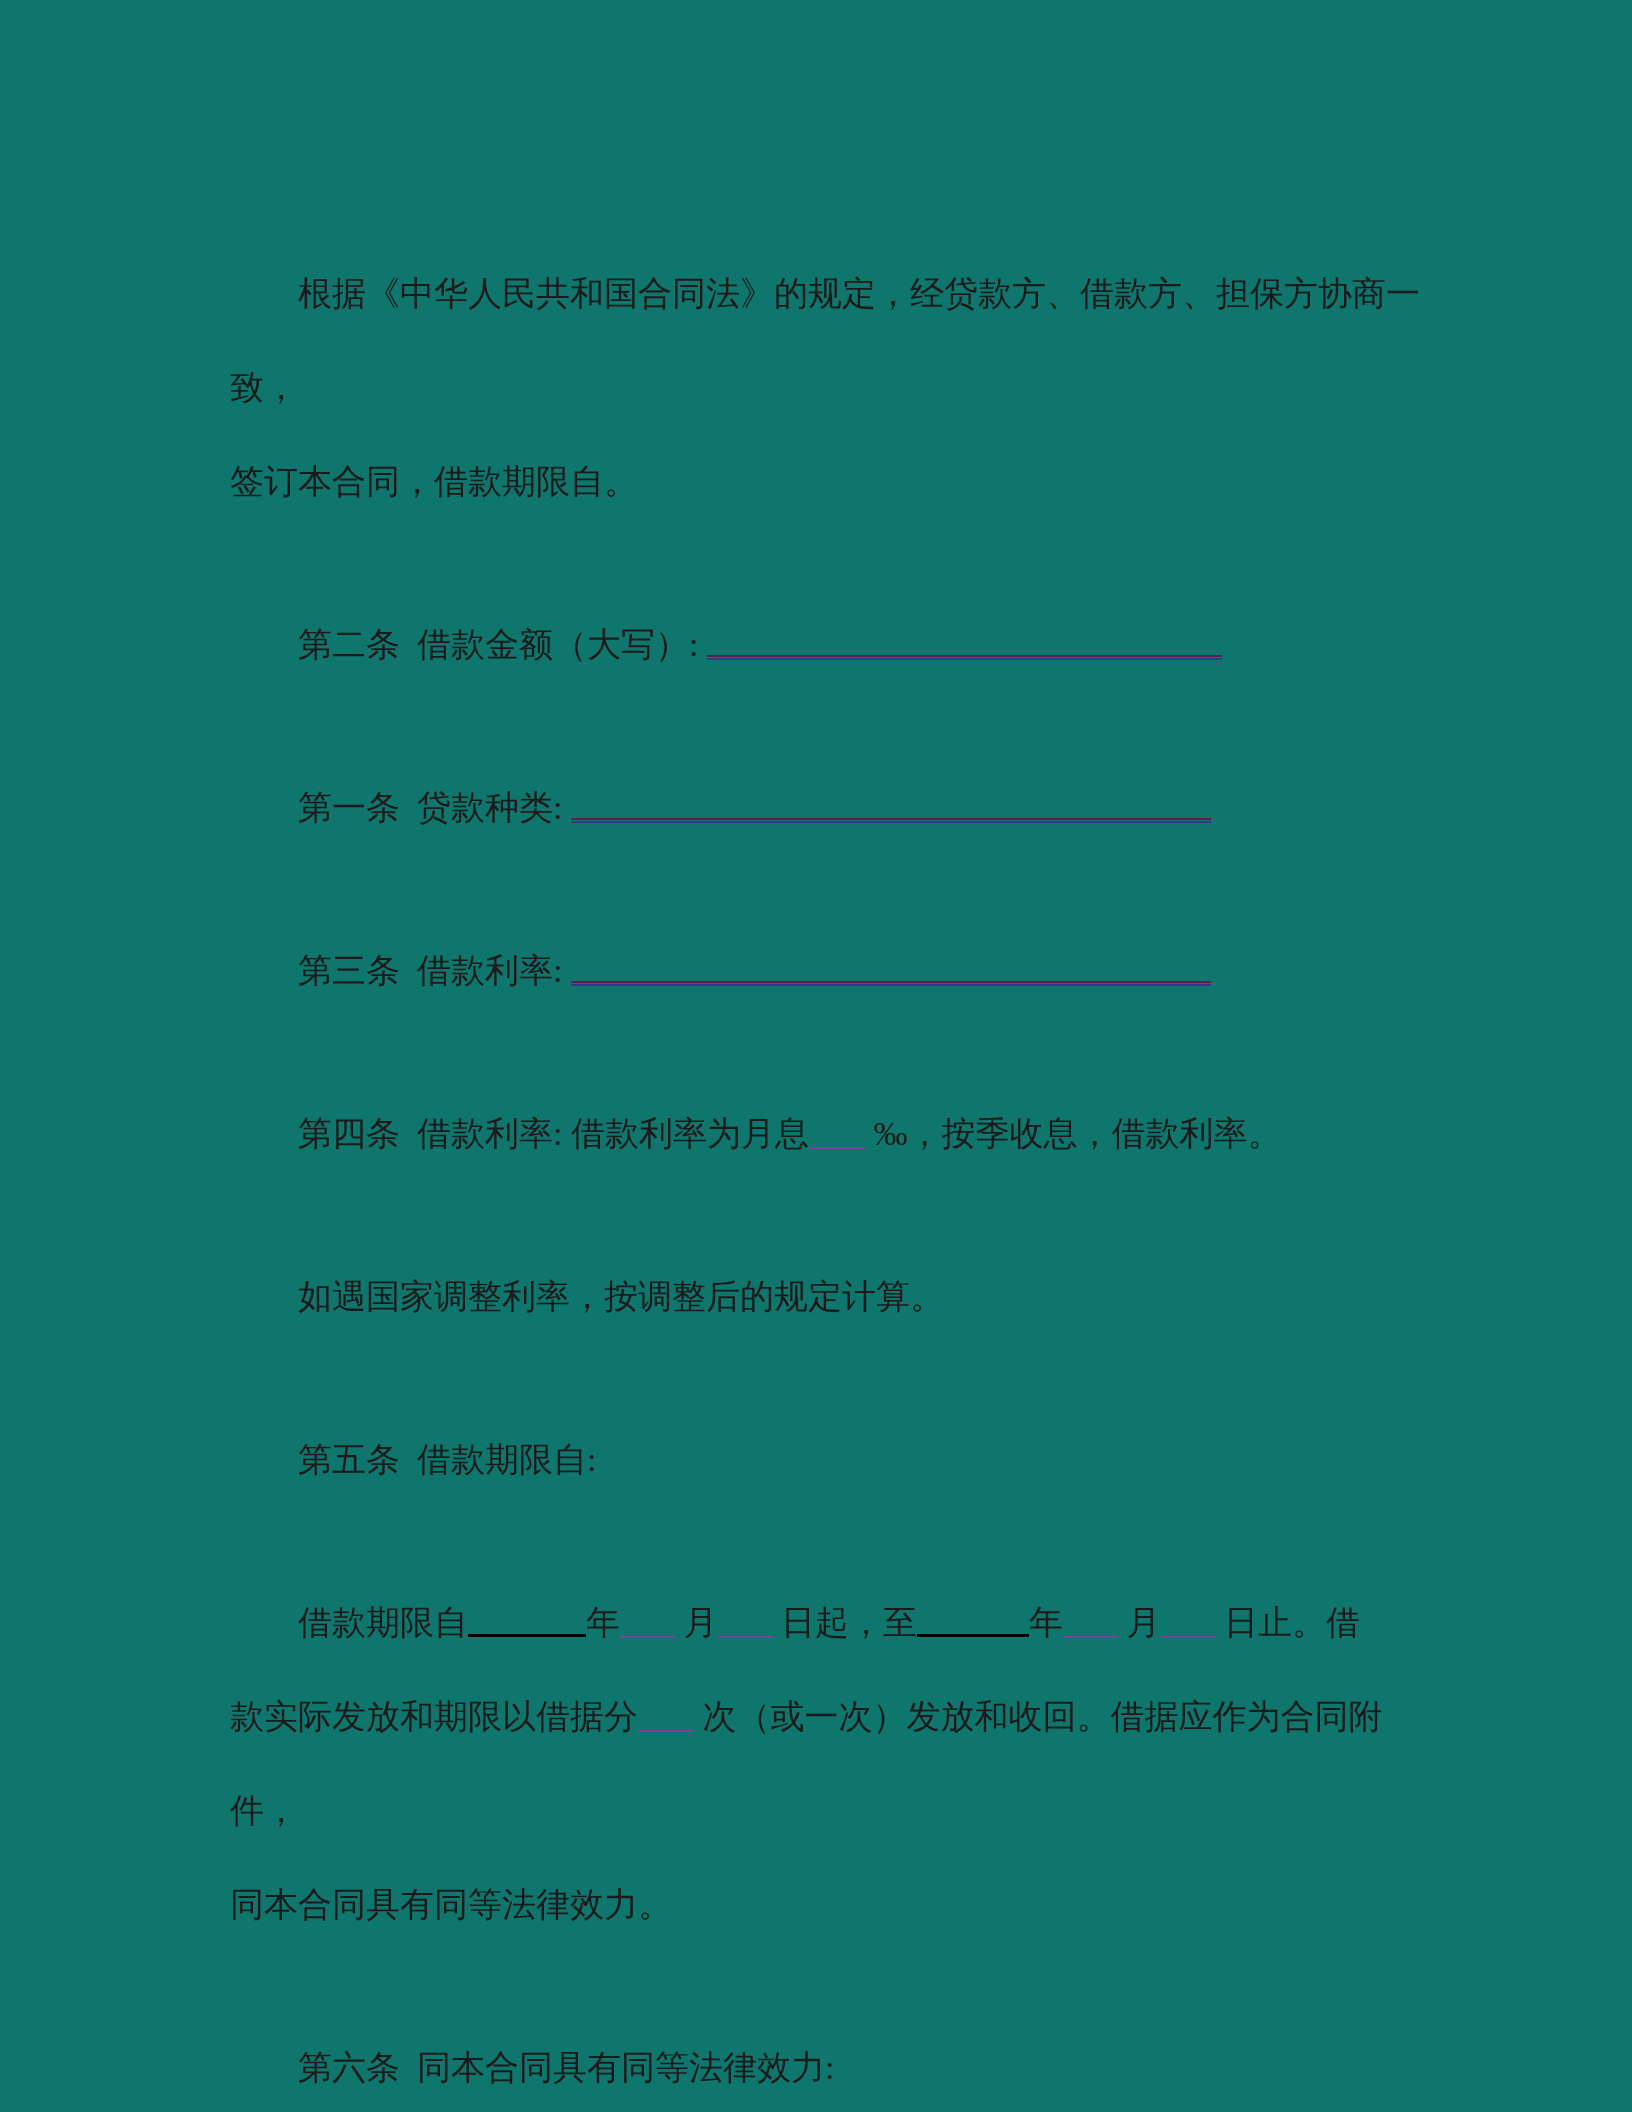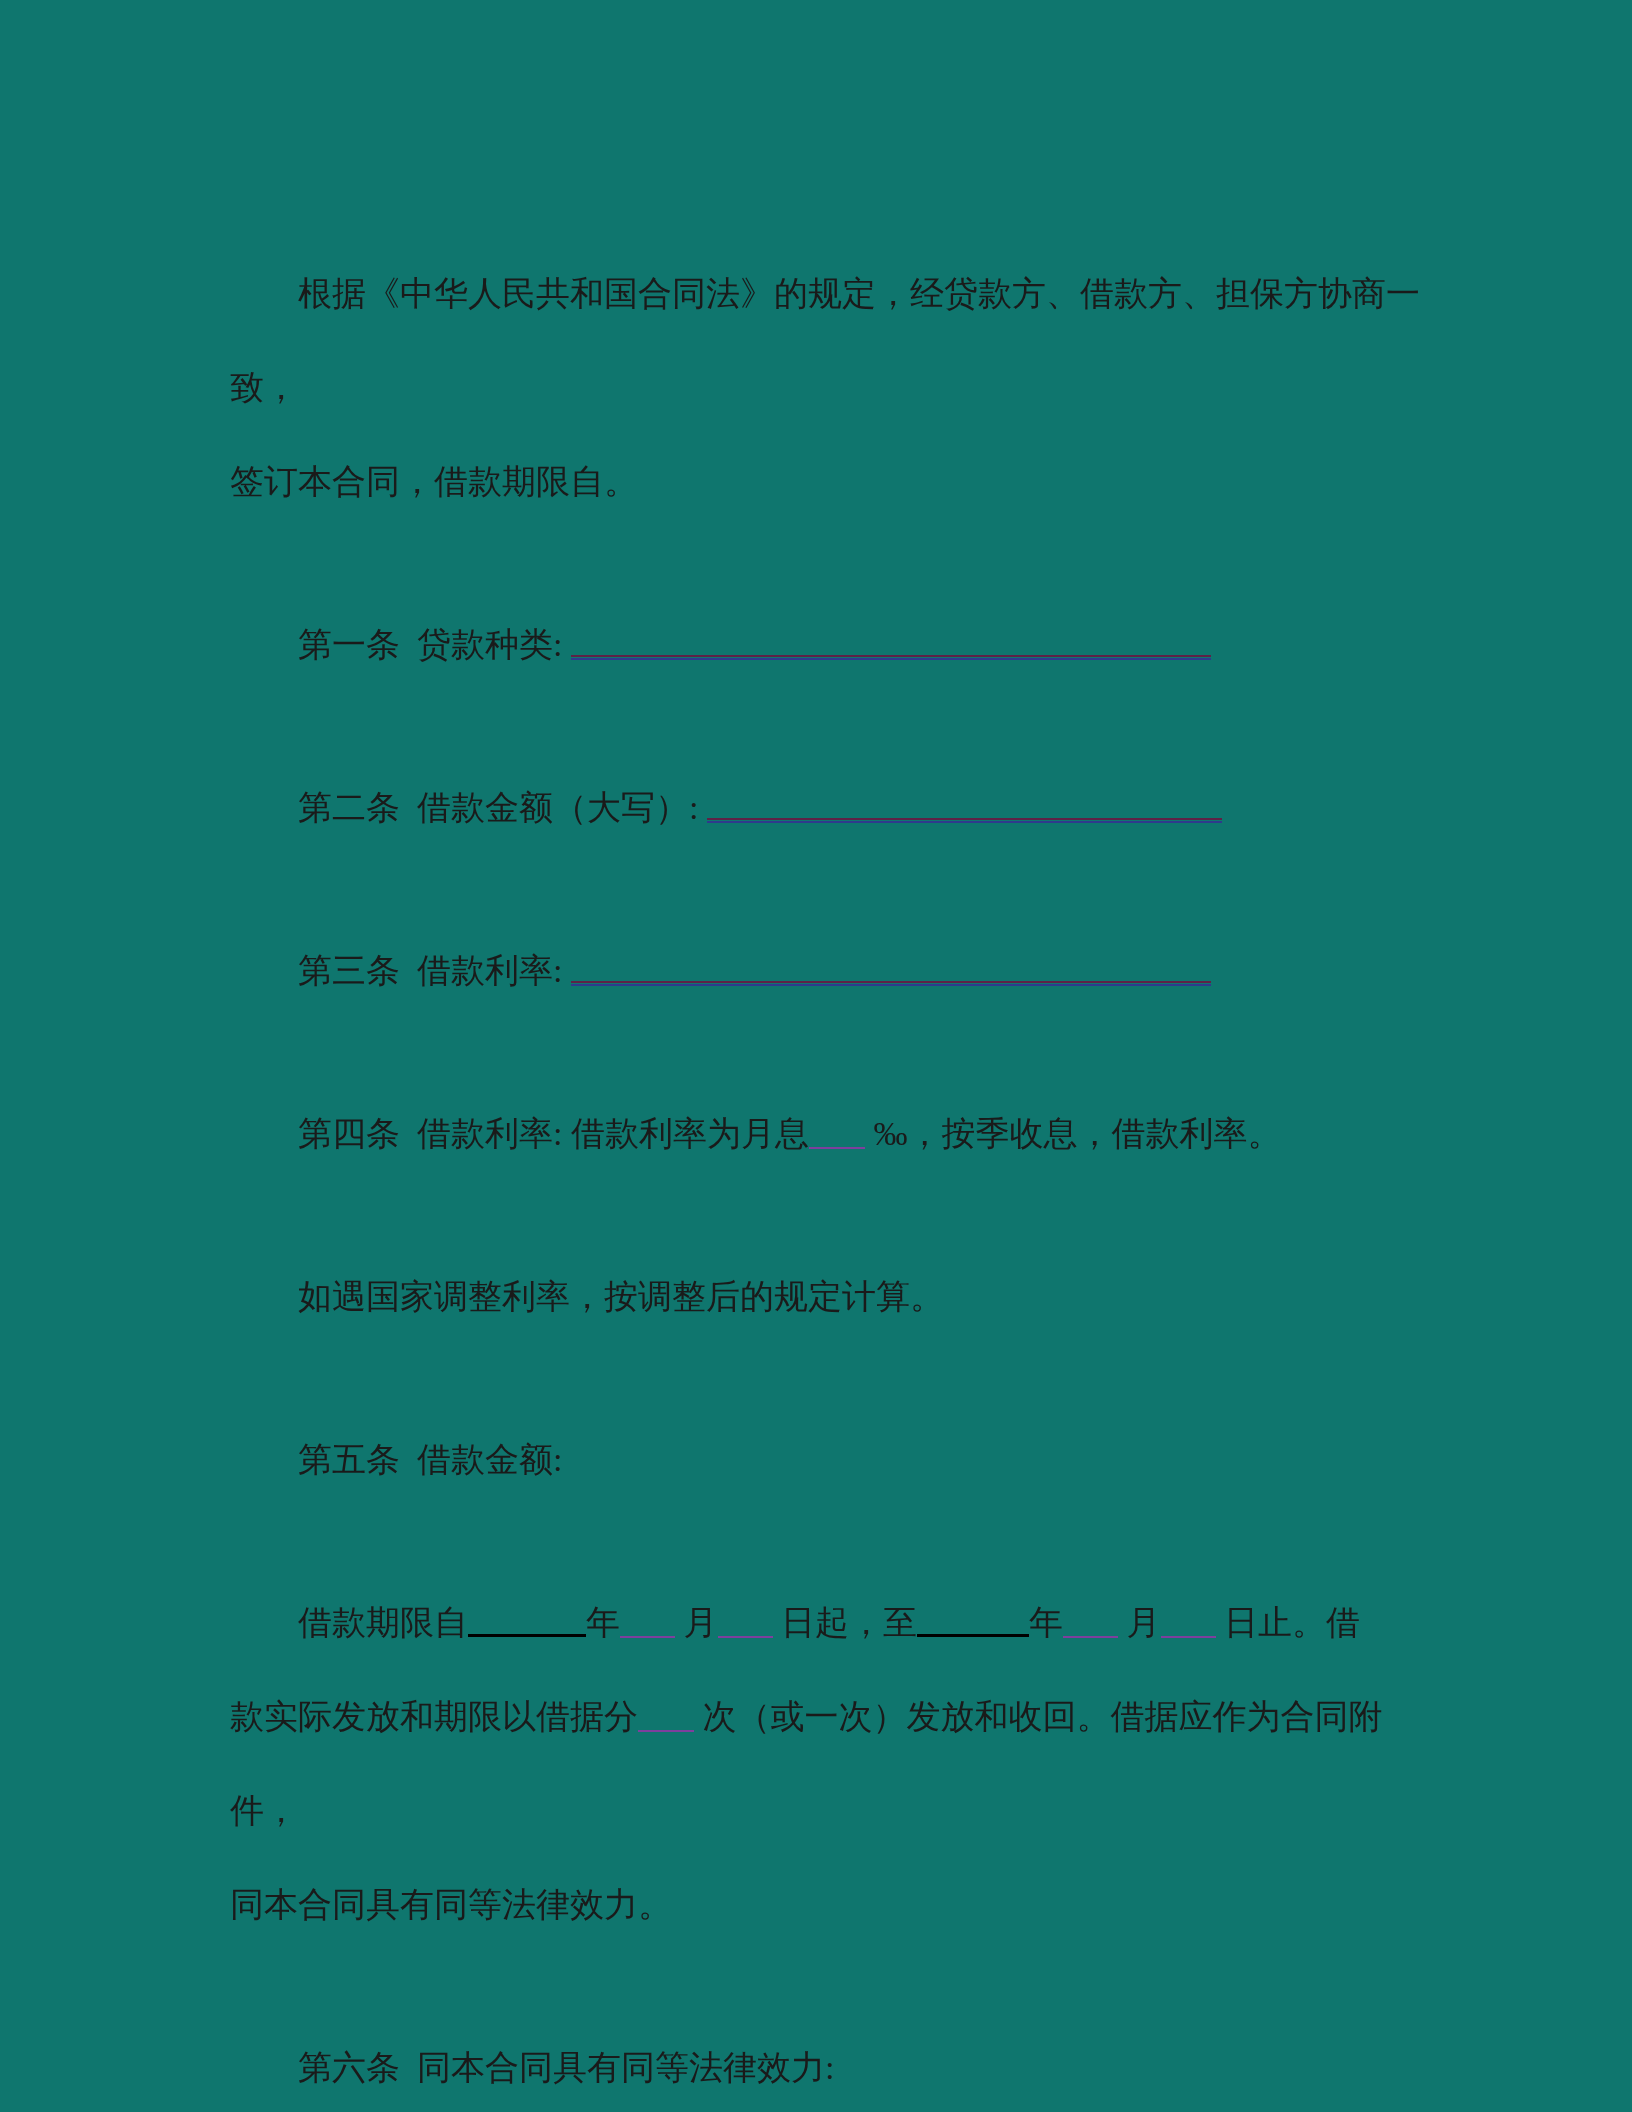--- a/index.html
+++ b/index.html
@@ -41,22 +41,22 @@
     background: var(--purple);
     top: 4px;
   }
 </style>
 </head>
 <body>
 
 <div class="page" style="background: #0f766e; color: rgb(26, 26, 26);">
   <div id="contract-body">
       <p class="para"><span>根据《中华人民共和国合同法》的规定，经贷款方、借款方、担保方协商一致，</span><br><span>签订本合同，借款期限自。</span></p>
+      <p class="para"><span>第二条  借款金额（大写）: </span><span class="blank blank-dual" style="width: 515px;"></span></p>
       <p class="para"><span>第一条  贷款种类: </span><span class="blank blank-dual" style="width: 640px;"></span></p>
-      <p class="para"><span>第二条  借款金额（大写）: </span><span class="blank blank-dual" style="width: 515px;"></span></p>
       <p class="para"><span>第三条  借款利率: </span><span class="blank blank-dual" style="width: 640px;"></span></p>
       <p class="para"><span>第四条  借款利率: 借款利率为月息</span><span class="blank blank-purple" style="width: 56px;"></span><span> ‰，按季收息，借款利率。</span></p>
       <p class="para"><span>如遇国家调整利率，按调整后的规定计算。</span></p>
-      <p class="para"><span>第五条  借款金额: </span></p>
+      <p class="para"><span>第五条  借款期限自: </span></p>
       <p class="para"><span>借款期限自</span><span class="blank blank-black" style="width: 118px;"></span><span>年</span><span class="blank blank-purple" style="width: 55px;"></span><span> 月</span><span class="blank blank-purple" style="width: 55px;"></span><span> 日起，至</span><span class="blank blank-black" style="width: 112px;"></span><span>年</span><span class="blank blank-purple" style="width: 55px;"></span><span> 月</span><span class="blank blank-purple" style="width: 55px;"></span><span> 日止。借</span><br><span>款实际发放和期限以借据分</span><span class="blank blank-purple" style="width: 56px;"></span><span> 次（或一次）发放和收回。借据应作为合同附件，</span><br><span>同本合同具有同等法律效力。</span></p>
       <p class="para"><span>第六条  同本合同具有同等法律效力:</span></p>
     </div>
 </div>
 
 </body></html>

